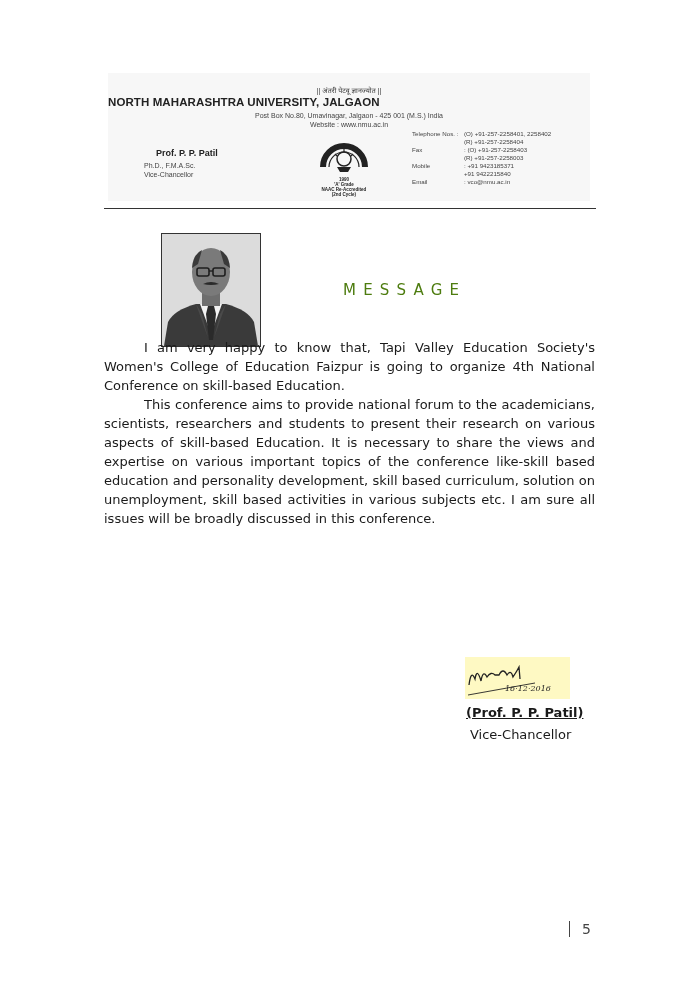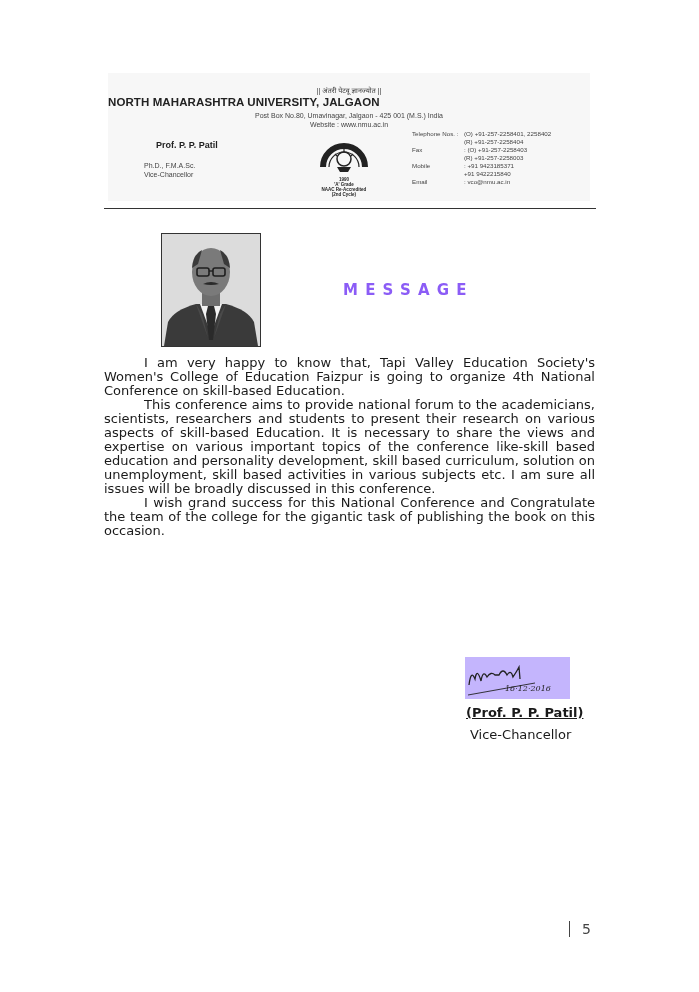--- a/index.html
+++ b/index.html
@@ -52,21 +52,21 @@
       top: 38px;
       text-align: center;
       font-family: "Liberation Sans", sans-serif;
       font-size: 7px;
       color: #444;
       line-height: 9px;
     }
     .lh-name {
       position: absolute;
       left: 36px;
-      top: 67px;
+      top: 75px;
       font-family: "Liberation Sans", sans-serif;
       font-weight: bold;
       font-size: 9px;
       color: #222;
       padding-left: 12px;
     }
     .lh-quals {
       position: absolute;
       left: 36px;
       top: 88px;
@@ -128,47 +128,47 @@
       height: 112px;
       border: 1px solid #333;
       background: #d9d9d9;
       overflow: hidden;
     }
     .title {
       position: absolute;
       left: 343px;
       top: 281px;
       font-family: "DejaVu Sans", sans-serif;
-      font-weight: bold;
+      font-weight: normal;
       font-size: 15px;
       letter-spacing: 7.2px;
-      color: #8b5cf6;
+      color: #4d7c0f;
     }
     .body-text {
       position: absolute;
       left: 104px;
-      top: 356px;
+      top: 338px;
       width: 491px;
       font-family: "DejaVu Sans", sans-serif;
       font-size: 13px;
-      line-height: 14px;
+      line-height: 19px;
       color: #1a1a1a;
       text-align: justify;
     }
     .body-text p {
       margin: 0;
       text-indent: 40px;
     }
     .signature {
       position: absolute;
       left: 465px;
       top: 657px;
       width: 105px;
       height: 42px;
-      background: #c4b5fd;
+      background: #fef9c3;
     }
     .sig-name {
       position: absolute;
       left: 466px;
       top: 705px;
       font-family: "DejaVu Sans", sans-serif;
       font-weight: bold;
       font-size: 13px;
       color: #1a1a1a;
       text-decoration: underline;
@@ -293,21 +293,20 @@
 
     <path d="M41 50 Q49 46 57 50 Q49 52 41 50 Z" fill="#2a2a2a"></path>
   </svg>
 </div>
 
 <div class="title">MESSAGE</div>
 
 <div class="body-text">
   <p>I am very happy to know that, Tapi Valley Education Society's Women's College of Education Faizpur is going to organize 4th National Conference on skill-based Education.</p>
   <p>This conference aims to provide national forum to the academicians, scientists, researchers and students to present their research on various aspects of skill-based Education. It is necessary to share the views and expertise on various important topics of the conference like-skill based education and personality development, skill based curriculum, solution on unemployment, skill based activities in various subjects etc. I am sure all issues will be broadly discussed in this conference.</p>
-  <p>I wish grand success for this National Conference and Congratulate the team of the college for the gigantic task of publishing the book on this occasion.</p>
 </div>
 
 <div class="signature">
   <svg width="105" height="42" viewBox="0 0 105 42">
     <path d="M4 28 Q6 12 10 22 Q12 10 16 24 Q18 12 22 20 Q26 14 30 18 L34 18 Q38 10 42 18 Q46 12 48 20 Q52 14 54 10 L55 22" fill="none" stroke="#222" stroke-width="1.3"></path>
     <path d="M3 38 L70 26" fill="none" stroke="#222" stroke-width="0.9"></path>
     <text x="40" y="34" font-family="DejaVu Serif, serif" font-size="8" font-style="italic" fill="#222">16·12·2016</text>
   </svg>
 </div>
 <div class="sig-name">(Prof. P. P. Patil)</div>

